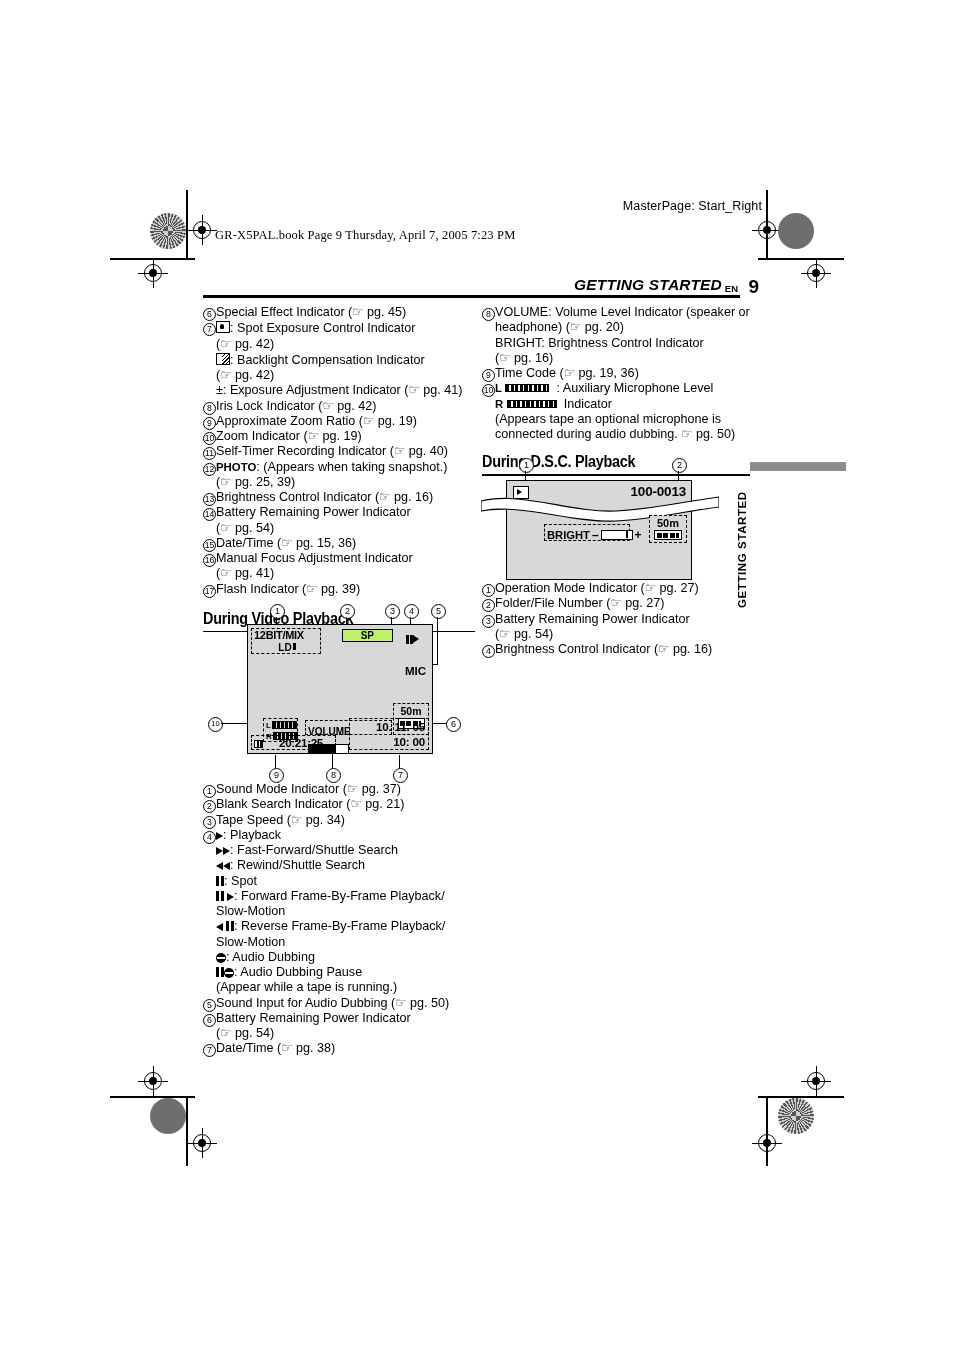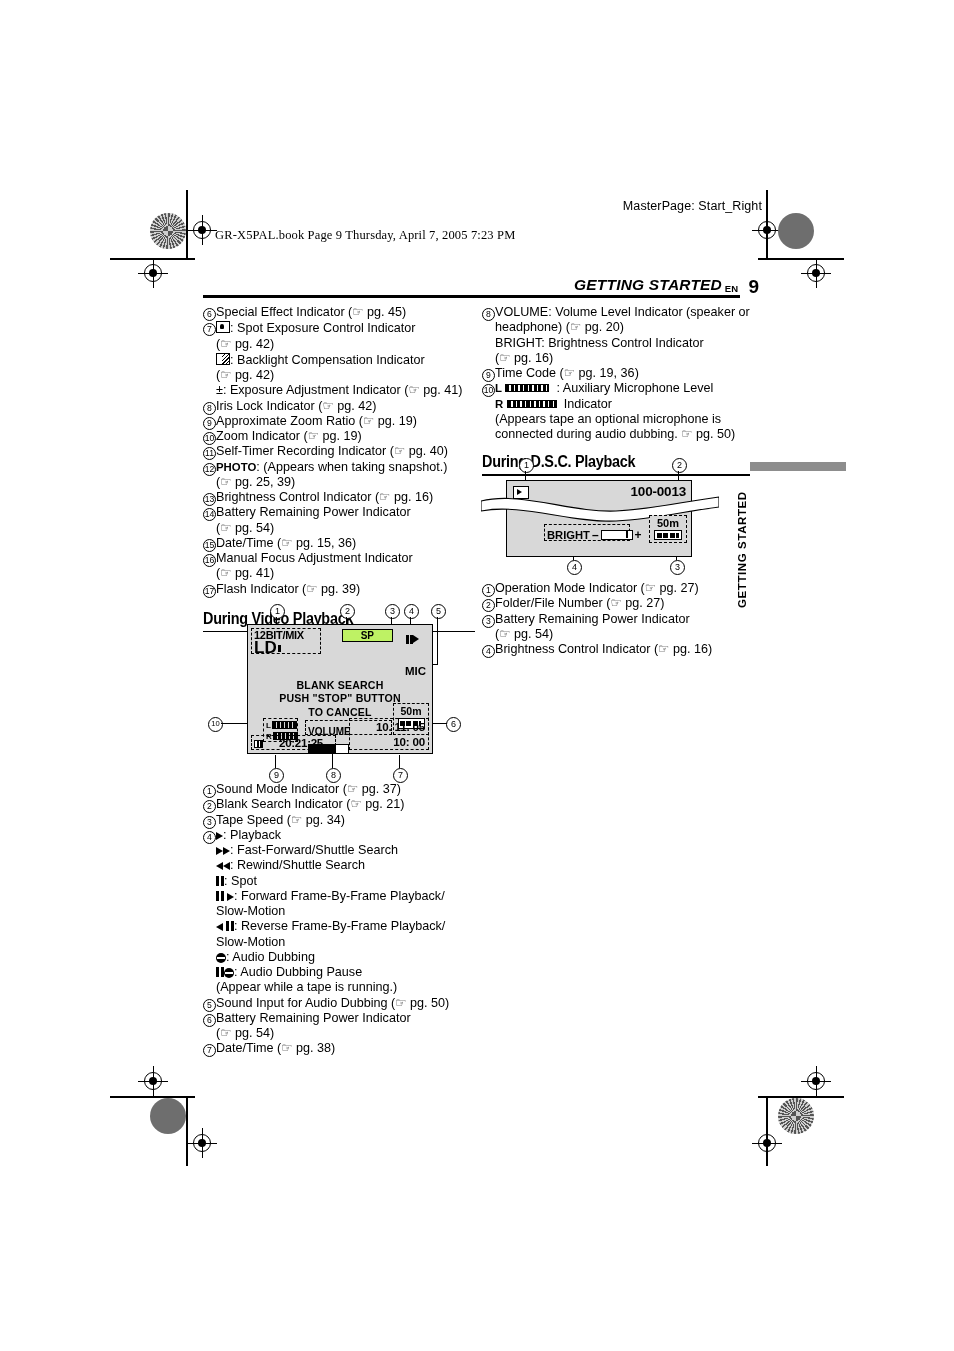--- a/index.html
+++ b/index.html
@@ -285,36 +285,31 @@
   <div class="callline" style="left:228px;top:119px;width:16px;height:1.2px;"></div>
   <div class="callline" style="left:196px;top:151px;width:1.2px;height:13px;"></div>
   <div class="callline" style="left:129px;top:136px;width:1.2px;height:28px;"></div>
   <div class="callline" style="left:72px;top:151px;width:1.2px;height:13px;"></div>
   <div class="callline" style="left:18px;top:119px;width:27px;height:1.2px;"></div>
 
   <div class="lcd" style="left:44px;top:20px;width:186px;height:130px;">
 
     <div class="osd dash" style="left:3px;top:3px;width:70px;height:26px;">
       <div style="font-size:11px;letter-spacing:-.3px;padding-left:2px;line-height:13px;">12BIT/MIX</div>
-      <div style="font-size:17px;line-height:12px;padding-left:2px;"><span>LD</span><span style="display:inline-block;width:3px;height:7px;background:#000;position:relative;top:-1px;margin-left:1px;"></span></div>
+      <div style="font-size:10px;line-height:12px;padding-left:2px;text-align:center;"><span>LD</span><span style="display:inline-block;width:3px;height:7px;background:#000;position:relative;top:-1px;margin-left:1px;"></span></div>
     </div>
 
     <div class="osd" style="right:39px;top:4px;font-size:10px;border:1.3px solid #000;padding:0 18px;line-height:11px;background:#bef264;">SP</div>
 
     <div class="osd" style="right:13px;top:4px;">
       <span class="pausebars" style="width:7px;height:9px;background:linear-gradient(90deg,#000 0 2.6px,#d8d8d8 2.6px 4.4px,#000 4.4px 7px);"></span><span class="tri-r" style="border-left-width:6px;border-top-width:4px;border-bottom-width:4px;top:0px;"></span>
     </div>
 
     <div class="osd" style="right:6px;top:40px;font-size:11.5px;">MIC</div>
 
-    <div class="osd" style="left:0;right:0;top:54px;text-align:center;font-size:10.6px;line-height:13.4px;letter-spacing:.2px;">
-      <div>BLANK  SEARCH</div>
-      <div>PUSH "STOP" BUTTON</div>
-      <div>TO  CANCEL</div>
-    </div>
 
     <div class="osd dash" style="left:15px;top:93px;width:35px;height:24px;padding:1px 2px;">
       <div style="font-size:8px;line-height:11px;white-space:nowrap;">
         <span>L</span><span style="display:inline-block;width:25px;height:8px;border:1px solid #000;box-sizing:border-box;background:repeating-linear-gradient(90deg,#000 0 2.6px,#d8d8d8 2.6px 4px);position:relative;top:1px;margin-left:1px;"></span>
       </div>
       <div style="font-size:8px;line-height:11px;white-space:nowrap;">
         <span>R</span><span style="display:inline-block;width:25px;height:8px;border:1px solid #000;box-sizing:border-box;background:repeating-linear-gradient(90deg,#000 0 2.6px,#d8d8d8 2.6px 4px);position:relative;top:1px;margin-left:1px;"></span>
       </div>
     </div>
 
@@ -463,21 +458,21 @@
   <div class="callnum" style="left:37px;top:0px;">1</div>
   <div class="callnum" style="left:190px;top:0px;">2</div>
   <div class="callnum" style="left:188px;top:102px;">3</div>
   <div class="callnum" style="left:85px;top:102px;">4</div>
 
   <div class="callline" style="left:43px;top:13px;width:1.2px;height:10px;"></div>
   <div class="callline" style="left:196px;top:13px;width:1.2px;height:12px;"></div>
   <div class="callline" style="left:194px;top:77px;width:1.2px;height:25px;"></div>
   <div class="callline" style="left:91px;top:77px;width:1.2px;height:25px;"></div>
 
-  <div class="lcd" style="left:24px;top:22px;width:186px;height:77px;overflow:visible;">
+  <div class="lcd" style="left:24px;top:22px;width:186px;height:100px;overflow:visible;">
 
     <svg style="position:absolute;left:-26px;top:14px;width:238px;height:30px;" viewBox="0 0 238 30" preserveAspectRatio="none">
       <path d="M0,6 C40,-4 90,18 135,16 C175,14 205,6 238,2 L238,12 C205,16 175,24 135,26 C90,28 40,8 0,16 Z" fill="#ffffff" stroke="#000000" stroke-width="1.1"></path>
     </svg>
 
     <div class="osd" style="left:6px;top:5px;width:14px;height:11px;border:1.4px solid #000;background:#fff;">
       <span style="position:absolute;left:3.2px;top:1.6px;width:0;height:0;border-left:5px solid #000;border-top:3.2px solid transparent;border-bottom:3.2px solid transparent;"></span>
     </div>
 
     <div class="osd" style="right:5px;top:3px;font-size:13.5px;letter-spacing:-.2px;">100-0013</div>

